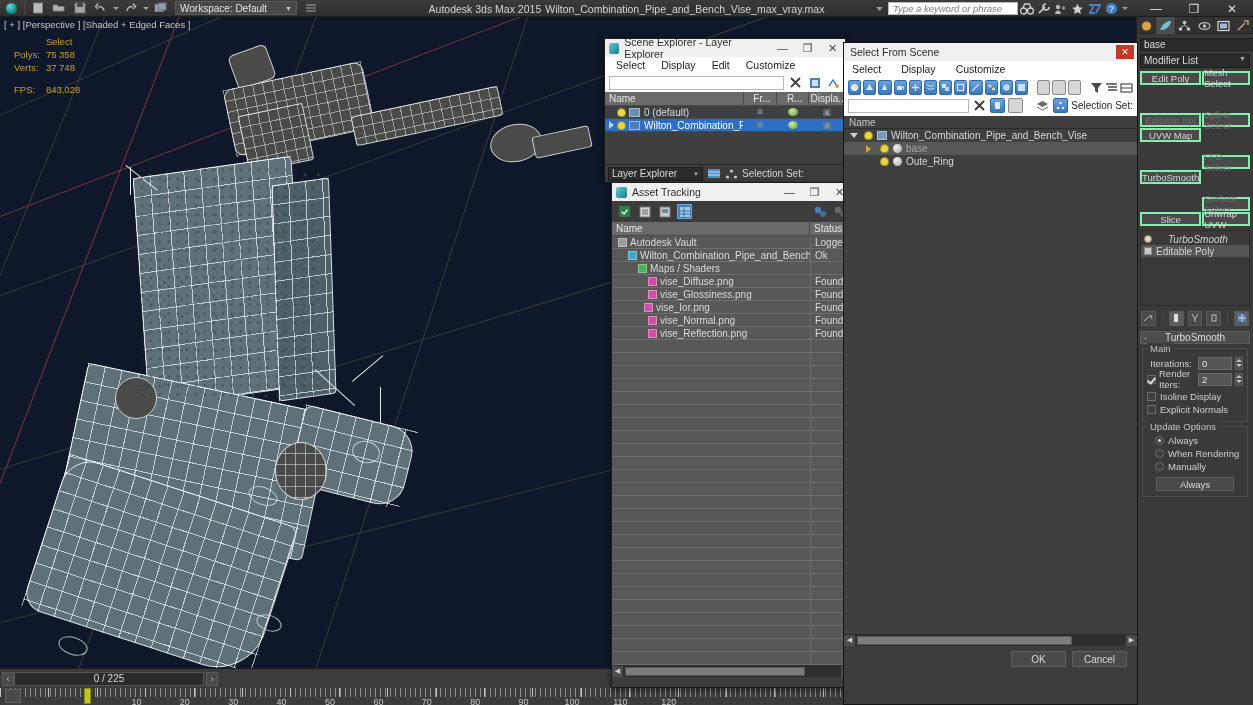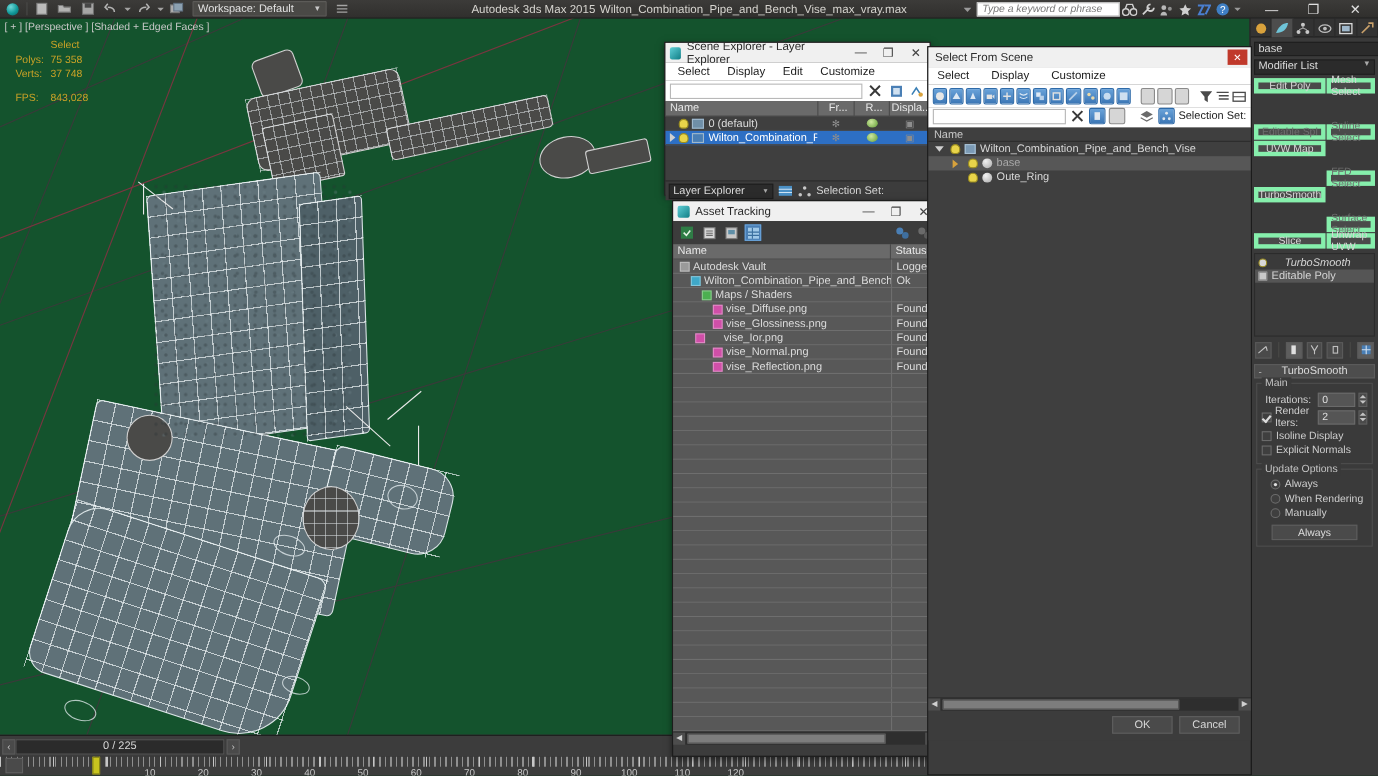--- a/index.html
+++ b/index.html
@@ -32,21 +32,21 @@
   .quickbar{position:absolute;right:124px;top:1px;display:flex;align-items:center;gap:0;}
   .qsearch{width:130px;height:13px;background:#ffffff;border:1px solid #b9b9b9;
     color:#7a7a7a;font-style:italic;font-size:9.5px;display:flex;align-items:center;padding:0 4px;}
   .qic{width:17px;height:15px;display:flex;align-items:center;justify-content:center;}
   .wbtns{position:absolute;right:2px;top:0;display:flex;height:17px;}
   .wbtn{width:38px;height:17px;display:flex;align-items:center;justify-content:center;
     color:#e0e0e0;font-size:12px;}
 
   
   .viewport{position:absolute;left:0;top:17px;width:1136px;height:651px;
-    background:#14532d;overflow:hidden;}
+    background:#0f172a;overflow:hidden;}
   .vp-label{position:absolute;left:4px;top:2px;color:#c9c9c9;font-size:9.5px;z-index:6;}
   .vp-stats{position:absolute;left:14px;top:18px;color:#c9a227;font-size:9.5px;
     line-height:13px;z-index:6;}
   .vp-stats table{border-collapse:collapse;}
   .vp-stats td{padding:0 6px 0 0;color:#c9a227;font-size:9.5px;}
   .vp-stats td.v{text-align:left;}
   .statsgap{height:9px;}
 
   
   .gl{position:absolute;background:#3a3a3a;transform-origin:0 0;}
@@ -99,21 +99,21 @@
     border-right:1px solid #2a2a2a;}
   .cp-tab.active{background:#4d4d4d;}
   .cp-name{display:flex;gap:3px;padding:4px 3px 2px 3px;}
   .cp-name input{flex:1;height:13px;background:#2b2b2b;border:1px solid #1e1e1e;
     color:#dcdcdc;font-size:10px;padding:0 3px;font-family:inherit;}
   .cp-modlist{margin:1px 3px 3px 3px;height:14px;background:#2b2b2b;border:1px solid #1e1e1e;
     display:flex;align-items:flex-start;padding:0 3px;color:#dcdcdc;font-size:10px;
     justify-content:space-between;}
   .cp-modlist .arr{font-size:7px;color:#aaa;}
   .modgrid{display:grid;grid-template-columns:1fr 1fr;gap:1px;margin:0 3px;}
-  .modbtn{height:14px;background:#4a4a4a;border:4px solid #86efac;color:#d6d6d6;
+  .modbtn{height:14px;background:#4a4a4a;border:2px solid #86efac;color:#d6d6d6;
     font-size:9.5px;display:flex;align-items:center;justify-content:center;}
   .modbtn.dim{color:#6d6d6d;margin-top:27px;}
   .stack{margin:4px 3px 0 3px;height:76px;background:#3a3a3a;border:1px solid #2b2b2b;
     padding:2px 0;}
   .stackrow{height:12px;display:flex;align-items:center;gap:4px;padding:0 3px;font-size:10px;}
   .stackrow.sel{background:#555;}
   .stackrow .bulb{width:8px;height:8px;border-radius:50%;background:#d8d8d8;}
   .stackrow .sq{width:8px;height:8px;background:#c8c8c8;border:1px solid #888;}
   .stack-tools{display:flex;align-items:center;gap:4px;margin:4px 4px 0 4px;height:16px;}
   .sttool{width:15px;height:15px;background:#4a4a4a;border:1px solid #5a5a5a;
@@ -801,21 +801,21 @@
           <span style="width: 42px; padding-left: 4px; border-left: 1px solid rgb(110, 110, 110); height: 13px; display: flex; align-items: center; overflow: hidden;">Found</span>
         </div>
         <div class="row" style="background: rgb(88, 88, 88); border-bottom: 1px solid rgb(110, 110, 110);">
           <span style="flex: 1 1 0%; display: flex; align-items: center; gap: 3px; overflow: hidden; white-space: nowrap; padding-left: 36px;">
             <span style="width: 9px; height: 9px; flex: 0 0 auto; background: rgb(208, 79, 168); border: 1px solid rgba(255, 255, 255, 0.35);"></span>
             <span>vise_Glossiness.png</span>
           </span>
           <span style="width: 42px; padding-left: 4px; border-left: 1px solid rgb(110, 110, 110); height: 13px; display: flex; align-items: center; overflow: hidden;">Found</span>
         </div>
         <div class="row" style="background: rgb(88, 88, 88); border-bottom: 1px solid rgb(110, 110, 110);">
-          <span style="flex: 1 1 0%; display: flex; align-items: center; gap: 17px; overflow: hidden; white-space: nowrap; padding-left: 20px;">
+          <span style="flex: 1 1 0%; display: flex; align-items: center; gap: 3px; overflow: hidden; white-space: nowrap; padding-left: 32px;">
             <span style="width: 9px; height: 9px; flex: 0 0 auto; background: rgb(208, 79, 168); border: 1px solid rgba(255, 255, 255, 0.35);"></span>
             <span>vise_Ior.png</span>
           </span>
           <span style="width: 42px; padding-left: 4px; border-left: 1px solid rgb(110, 110, 110); height: 13px; display: flex; align-items: center; overflow: hidden;">Found</span>
         </div>
         <div class="row" style="background: rgb(88, 88, 88); border-bottom: 1px solid rgb(110, 110, 110);">
           <span style="flex: 1 1 0%; display: flex; align-items: center; gap: 3px; overflow: hidden; white-space: nowrap; padding-left: 36px;">
             <span style="width: 9px; height: 9px; flex: 0 0 auto; background: rgb(208, 79, 168); border: 1px solid rgba(255, 255, 255, 0.35);"></span>
             <span>vise_Normal.png</span>
           </span>

